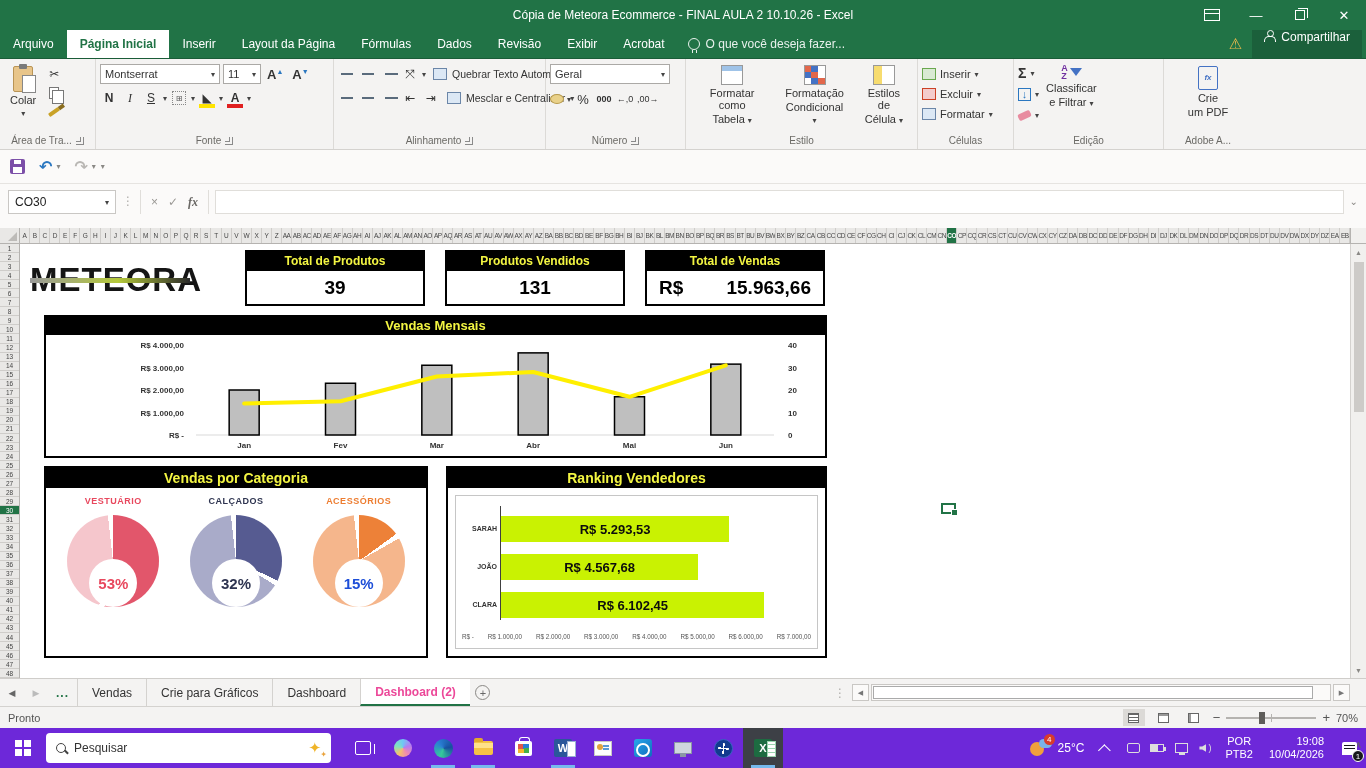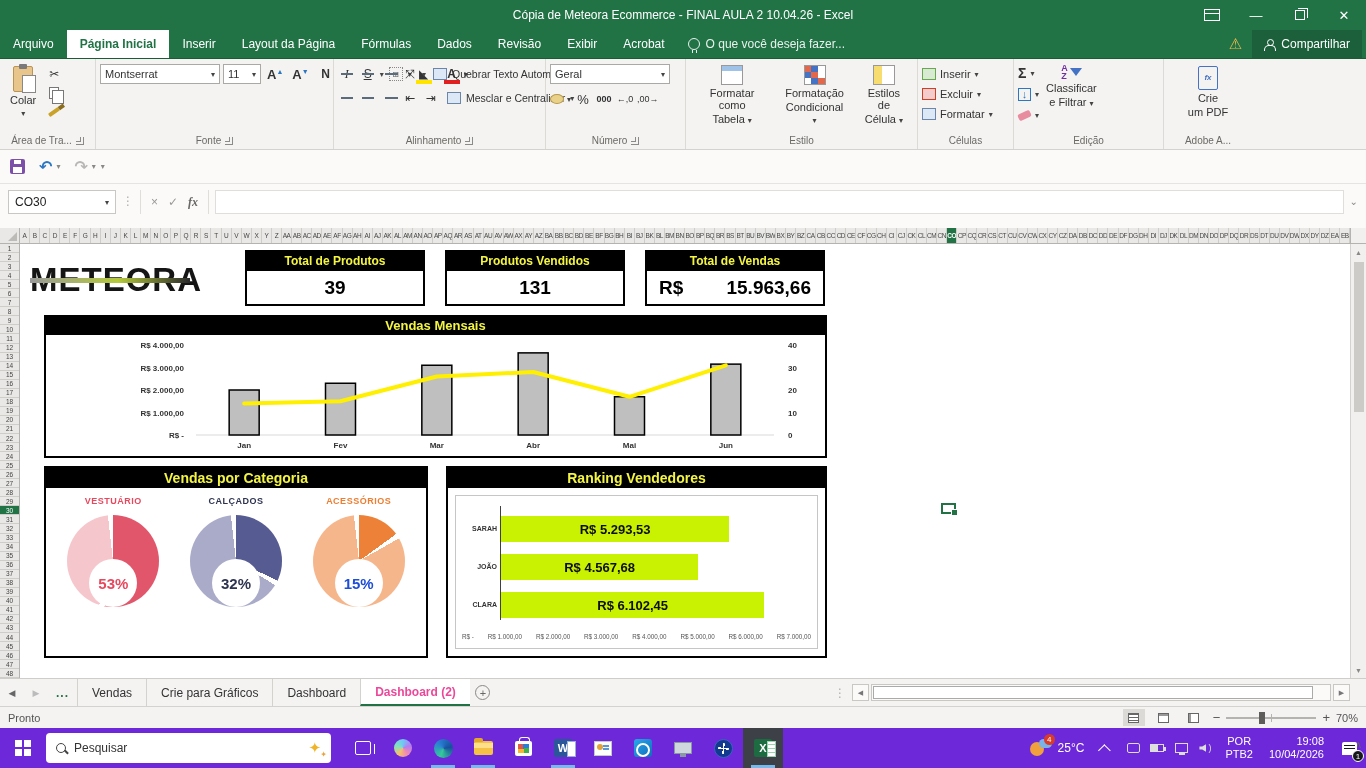--- a/index.html
+++ b/index.html
@@ -19,21 +19,21 @@
 
   
   .menubar { height:28px; background:#217346; display:flex; align-items:stretch; color:#fff; flex:none; }
   .mtab { padding:0 13px; display:flex; align-items:center; font-size:12px; cursor:default; }
   .mtab.active { background:#fff; color:#217346; font-weight:bold; }
   .tellme { display:flex; align-items:center; gap:6px; padding:0 10px; color:#e8f1ec; font-size:12px; }
   .bulb { width:12px; height:12px; border-radius:50%; border:1.5px solid #e8f1ec; position:relative; }
   .bulb:after { content:""; position:absolute; left:3px; bottom:-4px; width:3px; height:3px; border-left:1.5px solid #e8f1ec; border-right:1.5px solid #e8f1ec; }
   .menuright { margin-left:auto; display:flex; align-items:center; gap:10px; padding-right:4px; }
   .warn { color:#e6b84c; font-size:15px; }
-  .share { background:#1b603b; height:100%; display:flex; align-items:center; gap:6px; padding:8px 12px; font-size:12px; color:#fff; }
+  .share { background:#1b603b; height:100%; display:flex; align-items:flex-start; gap:6px; padding:0 12px; font-size:12px; color:#fff; }
   .person { width:11px; height:11px; position:relative; }
   .person:before { content:""; position:absolute; top:0; left:3px; width:5px; height:5px; border:1.3px solid #fff; border-radius:50%; }
   .person:after { content:""; position:absolute; bottom:-1px; left:0; width:10px; height:5px; border:1.3px solid #fff; border-bottom:none; border-radius:5px 5px 0 0; }
 
   
   .ribbon { height:92px; background:#f4f3f2; border-top:1px solid #1a5c38; border-bottom:1px solid #d4d2cf; display:flex; flex:none; font-size:11px; color:#333; }
   .rgroup { display:flex; flex-direction:column; border-right:1px solid #dcdad7; padding:3px 4px 0 4px; position:relative; }
   .rgroup .glabel { margin-top:auto; text-align:center; color:#6a6965; font-size:10px; height:16px; line-height:14px; display:flex; align-items:center; justify-content:center; gap:4px; }
   .launcher { width:8px; height:8px; border-right:1px solid #8a8a8a; border-bottom:1px solid #8a8a8a; position:relative; display:inline-block; }
   .launcher:before { content:""; position:absolute; right:2px; bottom:2px; width:4px; height:4px; border-right:1px solid #8a8a8a; border-bottom:1px solid #8a8a8a; }
@@ -237,21 +237,21 @@
   .notific { width:15px; height:13px; background:#fff; border-radius:2px 2px 2px 0; position:relative; }
   .notific:before { content:""; position:absolute; left:2px; top:3px; right:2px; height:1.5px; background:#17181c; box-shadow:0 3px 0 #17181c; }
   .ncount { position:absolute; right:2px; bottom:6px; width:12px; height:12px; border-radius:50%; border:1px solid #fff; background:#17181c; color:#fff; font-size:8px; display:flex; align-items:center; justify-content:center; }
 </style>
 </head>
 <body>
 
 <div class="screen">
 
   <div class="titlebar">
-    <div class="title">Cópia de Meteora Ecommerce - FINAL AULA 2 10.04.26 - Excel</div>
+    <div class="title">Cópia de Meteora Ecommerce - FINAL AULA 2 10.10.26 - Excel</div>
     <div class="win-controls">
       <div class="win-btn">
           <span class="ribopt"></span>
         </div>
       <div class="win-btn">—</div>
       <div class="win-btn">
           <span class="restore-ic"></span>
         </div>
       <div class="win-btn">✕</div>
     </div>
@@ -299,21 +299,21 @@
             </div>
         </div>
       </div>
       <div class="glabel">
           <span>Área de Tra...</span>
           <span class="launcher"></span>
         </div>
     </div>
 
     <div class="rgroup" style="width:238px">
-      <div style="display:flex;gap:5px;padding-top:2px">
+      <div style="display:flex;flex-direction:column;gap:5px;padding-top:2px">
         <div class="frow">
           <div class="fontbox">
               <span>Montserrat</span>
               <span class="caret">▾</span>
             </div>
           <div class="sizebox">
               <span>11</span>
               <span class="caret">▾</span>
             </div>
           <span class="abtn">A<sup>▲</sup></span>

